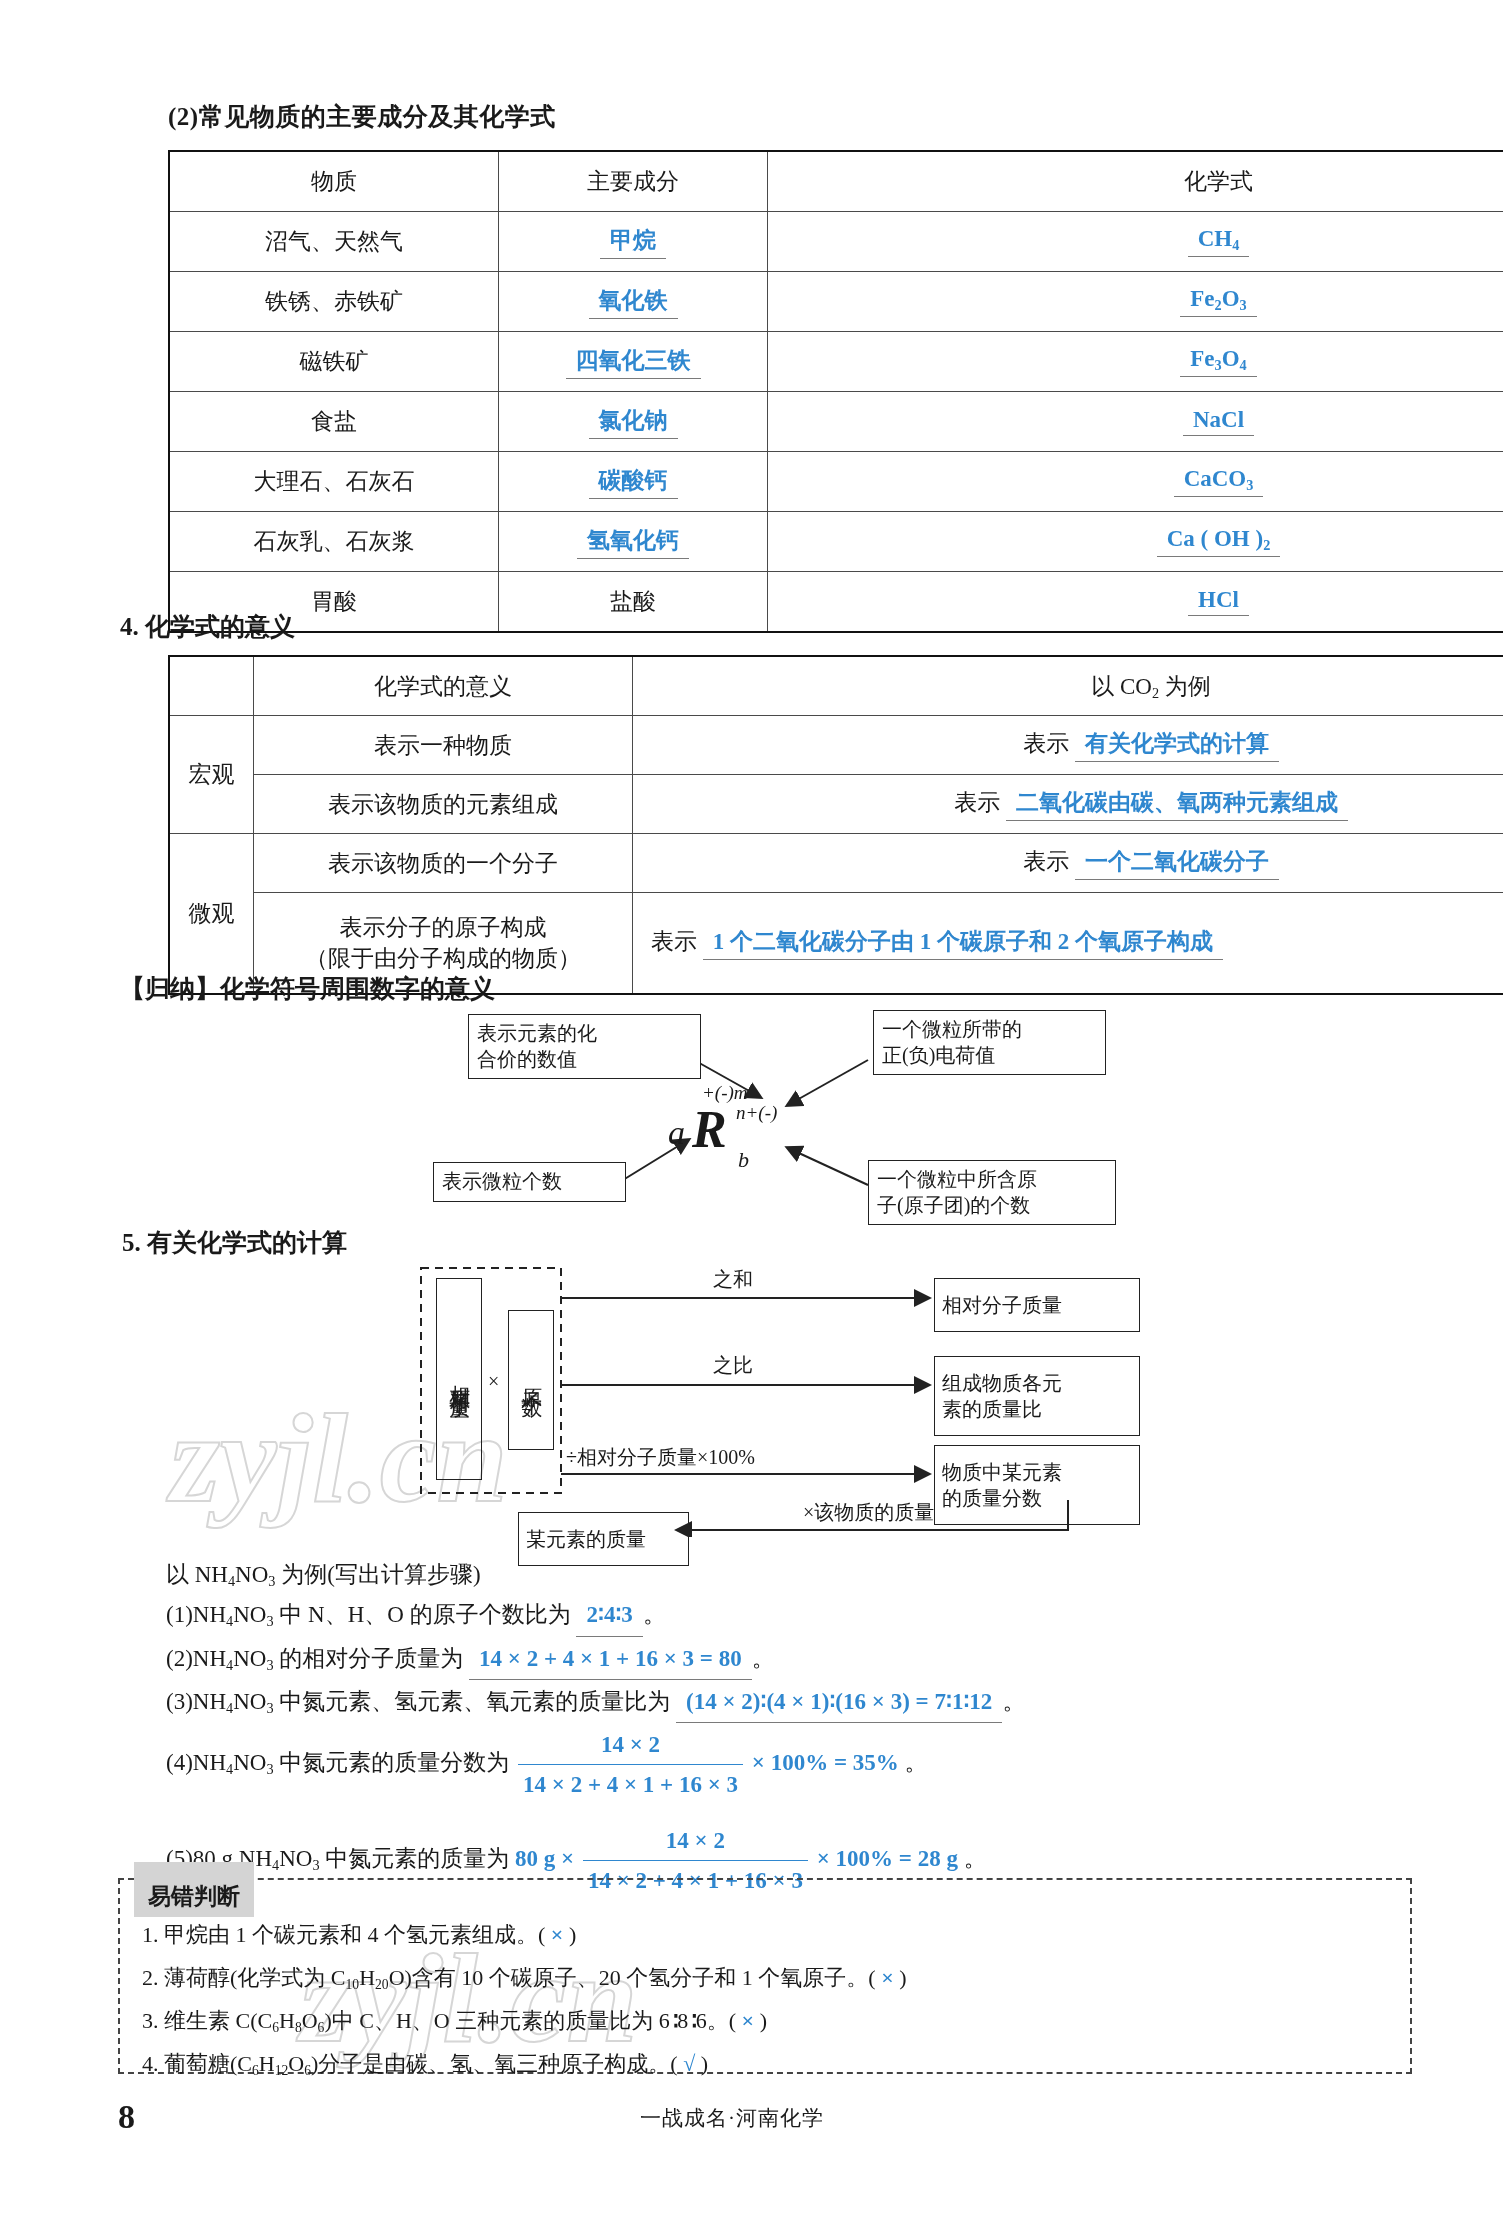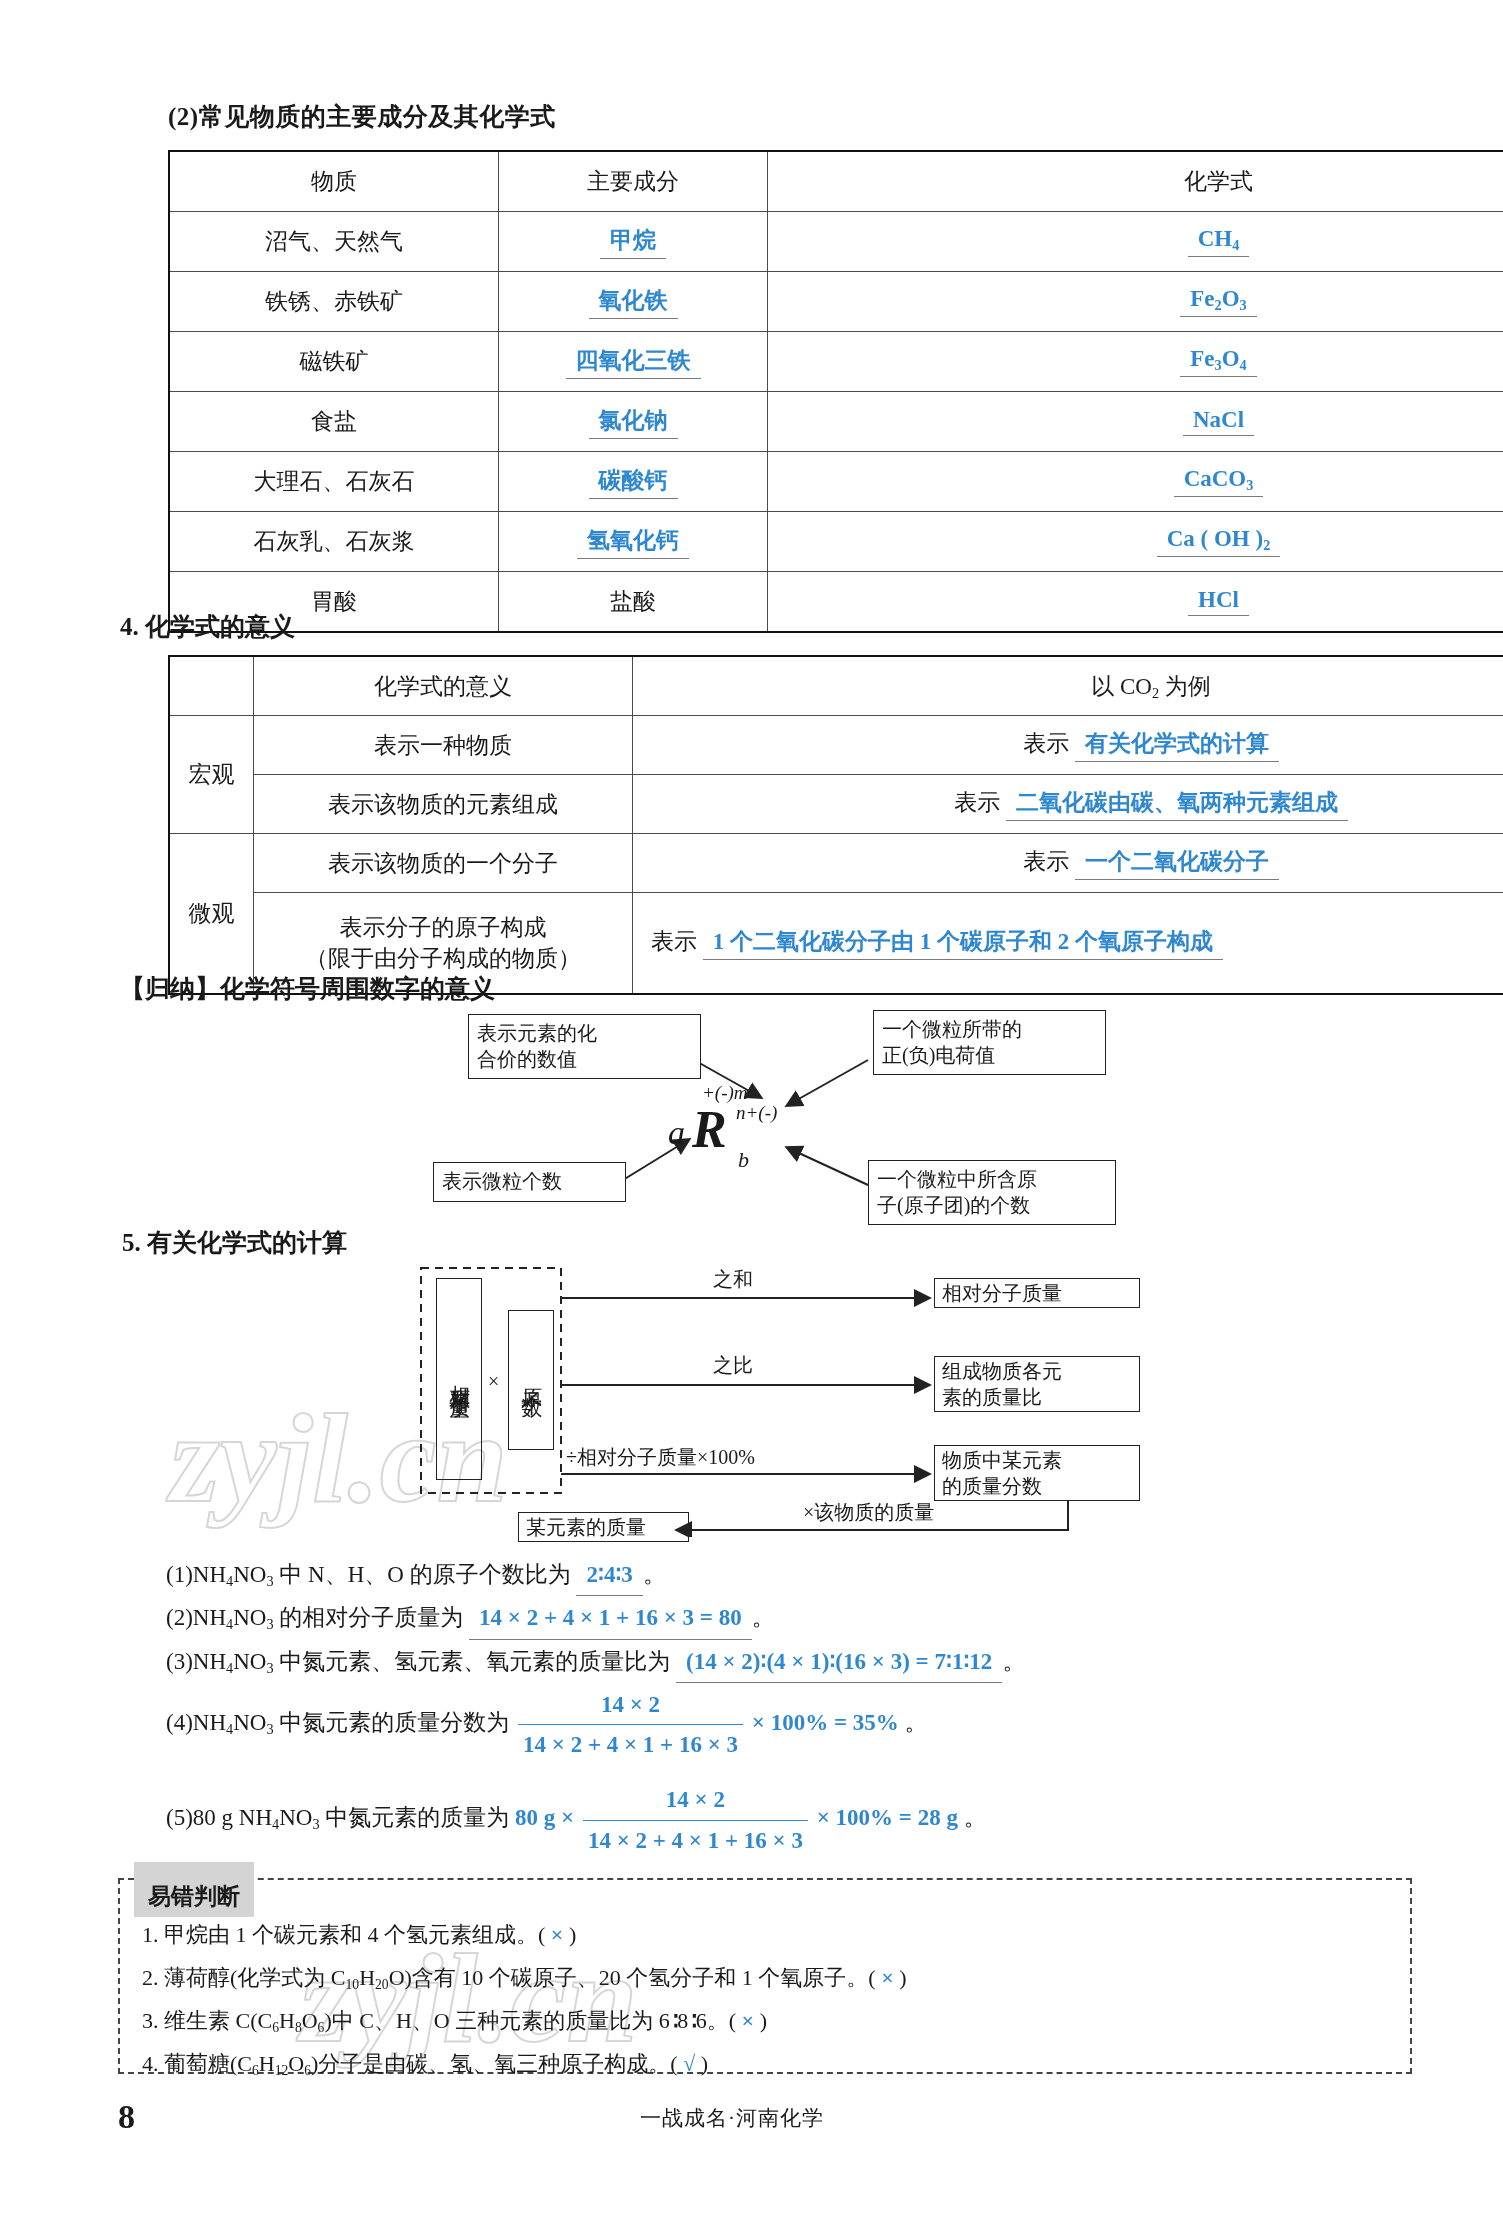--- a/index.html
+++ b/index.html
@@ -44,21 +44,21 @@
 
   
   .dia1{position:absolute;left:168px;top:1010px;width:1255px;height:195px;}
   .nbox{position:absolute;border:1.5px solid #222;background:#fff;
         font-size:20px;line-height:1.28;padding:6px 8px;text-align:left;}
   .sym{position:absolute;font-family:"Liberation Serif",serif;}
 
   
   .dia2{position:absolute;left:168px;top:1262px;width:1255px;height:275px;}
   .fbox{position:absolute;border:1.6px solid #222;background:transparent;
-        font-size:20px;line-height:1.3;padding:1px 7px;text-align:left;}
+        font-size:20px;line-height:1.3;padding:13px 7px;text-align:left;}
   .vtext{writing-mode:vertical-rl;text-orientation:upright;letter-spacing:3px;}
   .lbl{position:absolute;font-size:20px;background:transparent;}
 
   
   .calc{position:absolute;left:166px;top:1556px;width:1290px;font-size:23px;line-height:1.62;}
   .calc .row{margin-bottom:3px;white-space:nowrap;}
   .frac{display:inline-block;vertical-align:middle;text-align:center;margin:0 3px;}
   .frac .num{display:block;border-bottom:1.6px solid #2f87cf;padding:0 5px 1px;text-align:center;}
   .frac .den{display:block;padding:1px 5px 0;}
 
@@ -261,20 +261,21 @@
     <div class="fbox" style="left:766px;top:183px;width:190px;">
       <div>物质中某元素</div>
       <div>的质量分数</div>
     </div>
     <div class="fbox" style="left:350px;top:250px;width:155px;">
       <span>某元素的质量</span>
     </div>
   </div>
 
   <div class="calc">
+    <div class="row">以 NH<sub>4</sub>NO<sub>3</sub> 为例(写出计算步骤)</div>
 
     <div class="row">
       <span>(1)</span>NH<sub>4</sub>NO<sub>3</sub> 中 N、H、O 的原子个数比为
       <span class="blue-u">2∶4∶3</span>。
     </div>
 
     <div class="row">
       <span>(2)</span>NH<sub>4</sub>NO<sub>3</sub> 的相对分子质量为
       <span class="blue-u">14 × 2 + 4 × 1 + 16 × 3 = 80</span>。
     </div>

